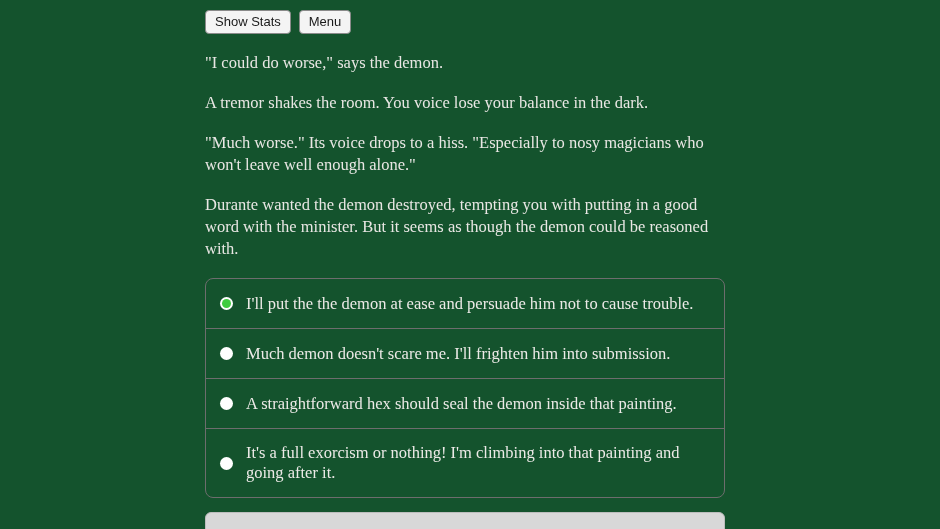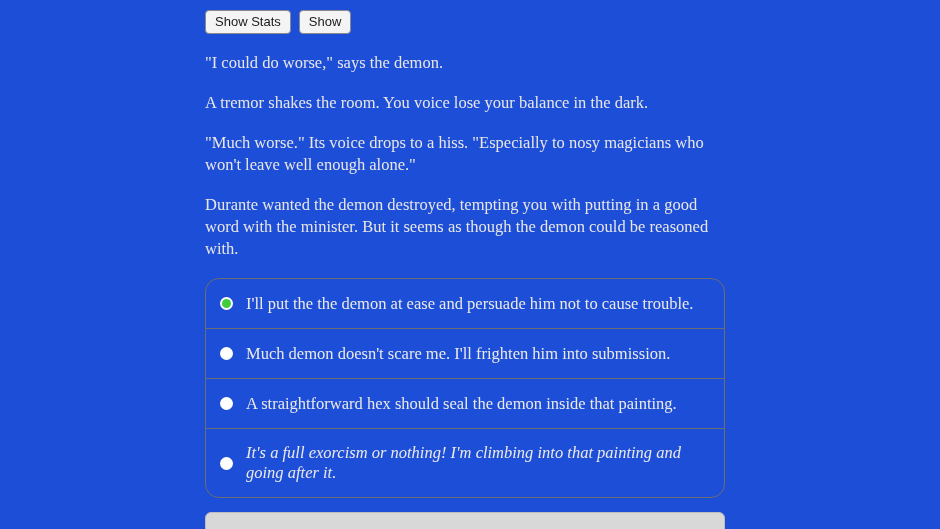--- a/index.html
+++ b/index.html
@@ -11,21 +11,21 @@
     height: 529px;
     background: #262626;
     font-family: "Liberation Serif", serif;
     color: #e8e6e3;
     overflow: hidden;
   }
   .stage {
     position: relative;
     width: 940px;
     height: 529px;
-    background: #1d4ed8;
+    background: #14532d;
   }
   .content {
     position: absolute;
     left: 205px;
     top: 0;
     width: 520px;
   }
   .toolbar {
     display: flex;
     gap: 8px;
@@ -47,36 +47,35 @@
     font-size: 16.5px;
     line-height: 22px;
     margin: 0 0 18px 0;
     color: #e9e7e4;
   }
   .para.first {
     margin-top: 12px;
   }
   .choices {
     border: 1px solid #6d6d6d;
-    border-radius: 14px;
+    border-radius: 8px;
     margin-top: 2px;
     overflow: hidden;
   }
   .choice {
     display: flex;
     align-items: center;
     gap: 13px;
     padding: 14px 16px 14px 14px;
     border-bottom: 1px solid #6d6d6d;
     cursor: pointer;
     min-height: 21px;
   }
   .choice:last-child {
     border-bottom: none;
-    font-style: italic;
   }
   .radio {
     flex: 0 0 auto;
     width: 13px;
     height: 13px;
     border-radius: 50%;
     background: #ffffff;
     box-sizing: border-box;
     position: relative;
   }
@@ -115,21 +114,21 @@
   }
 </style>
 </head>
 <body>
 
 <div class="stage">
   <div class="content">
 
     <div class="toolbar">
       <button class="tb-btn">Show Stats</button>
-      <button class="tb-btn">Show</button>
+      <button class="tb-btn">Menu</button>
     </div>
 
     <div class="story">
       <p class="para first">"I could do worse," says the demon.</p>
       <p class="para">A tremor shakes the room. You voice lose your balance in the dark.</p>
       <p class="para">"Much worse." Its voice drops to a hiss. "Especially to nosy magicians who won't leave well enough alone."</p>
       <p class="para">Durante wanted the demon destroyed, tempting you with putting in a good word with the minister. But it seems as though the demon could be reasoned with.</p>
     </div>
 
     <div class="choices">

